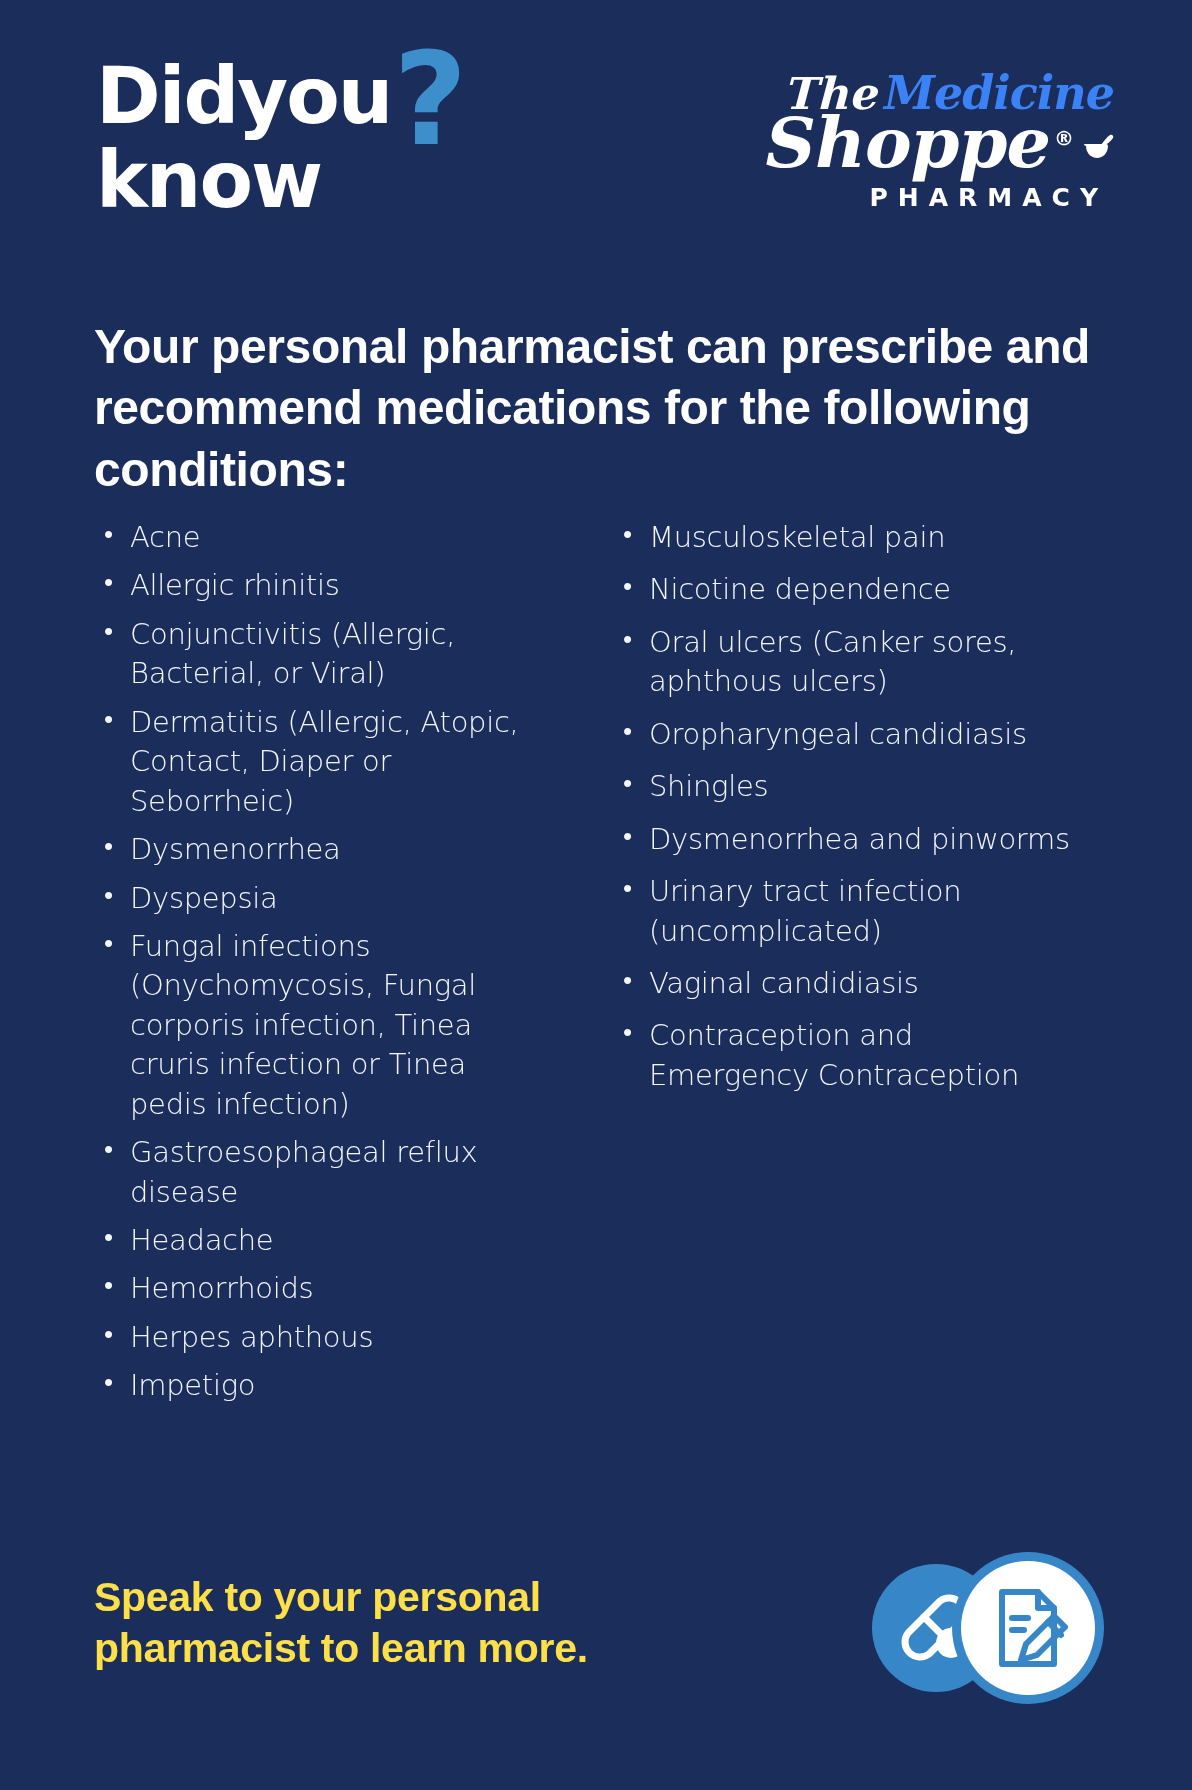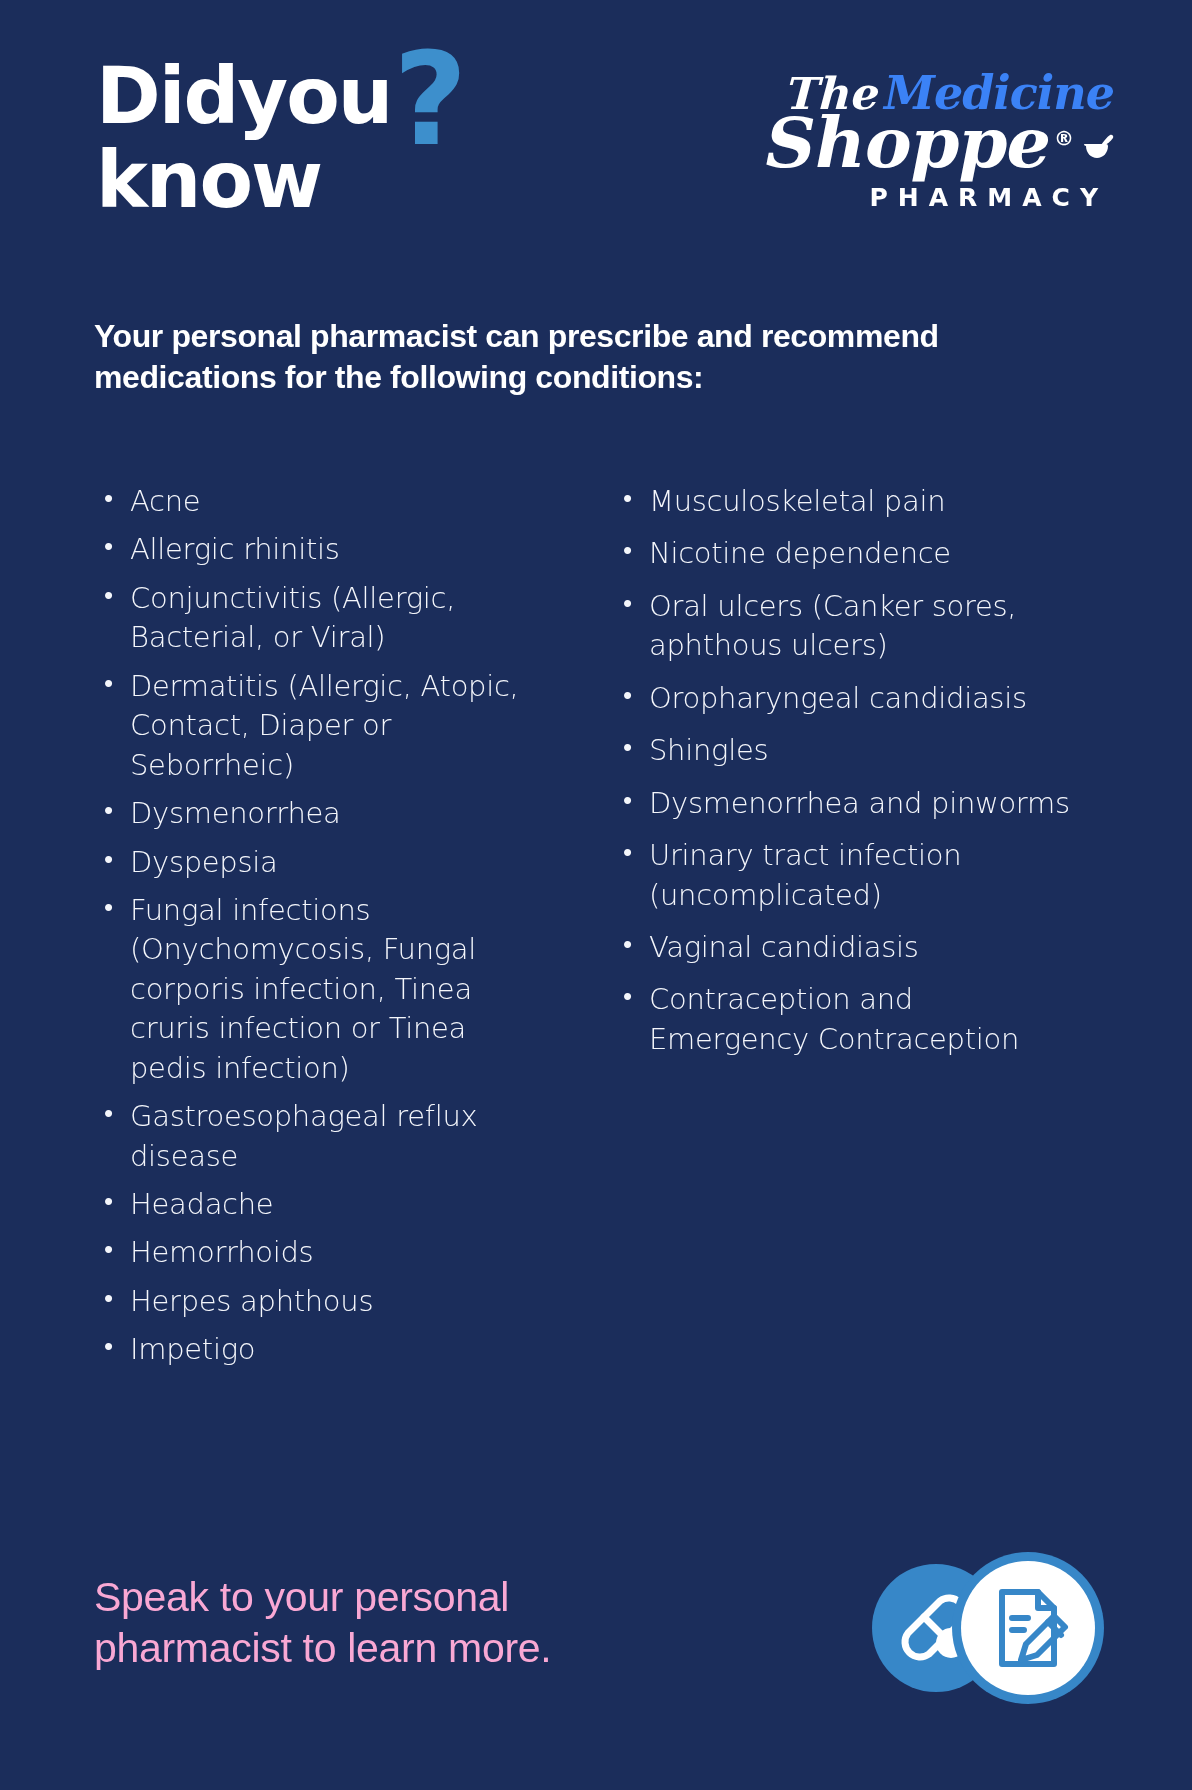--- a/index.html
+++ b/index.html
@@ -89,34 +89,34 @@
     margin-top:6px;
     padding-right:6px;
     color:#fff;
   }
 
   
   .heading {
     position:absolute; left:94px; top:316px; width:1010px;
     font-family:"Liberation Sans", sans-serif;
     font-weight:bold;
-    font-size:32px;
+    font-size:48px;
     line-height:1.28;
     letter-spacing:-0.4px;
     color:#ffffff;
   }
 
   
   .columns {
     position:absolute; left:96px; top:482px; right:60px;
     display:flex;
     gap:64px;
   }
   .col { width:455px; }
-  ul.cond { list-style:none; }
+  ul.cond { list-style:none;margin-top:36px; }
   ul.cond li {
     position:relative;
     padding-left:34px;
     font-family:"DejaVu Sans", sans-serif;
     font-weight:300;
     font-size:29px;
     line-height:1.36;
     color:#f4f6fb;
     margin-bottom:9px;
     letter-spacing:-0.3px;
@@ -128,24 +128,24 @@
     font-size:26px;
     color:#f4f6fb;
   }
   .col-right ul.cond li { margin-bottom:13px; }
 
   
   .cta {
     position:absolute; left:94px; bottom:116px;
     width:640px;
     font-family:"Liberation Sans", sans-serif;
-    font-weight:normal;
+    font-weight:bold;
     font-size:41px;
     line-height:1.25;
-    color:#f9a8d4;
+    color:#fde047;
     letter-spacing:-0.3px;
   }
   .badges {
     position:absolute; right:88px; bottom:86px;
     width:232px; height:152px;
   }
   .badge { position:absolute; border-radius:50%; }
   .badge-pill {
     left:0; top:12px; width:128px; height:128px;
     background:#3787c8;

